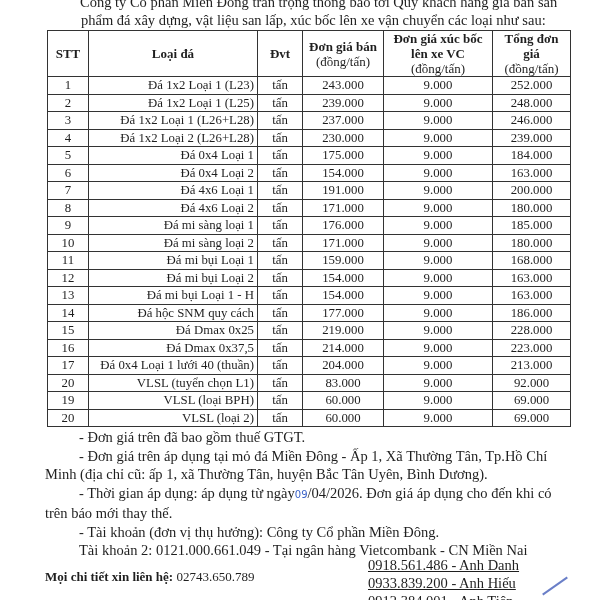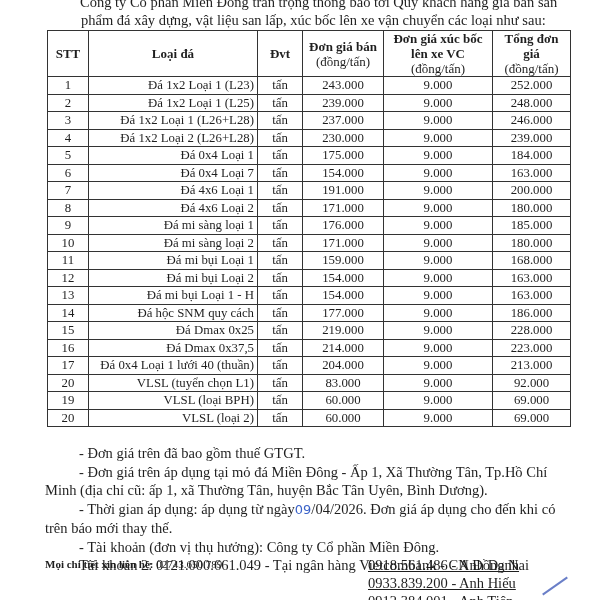--- a/index.html
+++ b/index.html
@@ -9,26 +9,26 @@
   .intro1 { top:-7px; left:80px; }
   .intro2 { top:11px; left:45px;margin-left:36px; }
   table.price { position:absolute; top:30px; left:47px; width:523px; border-collapse:collapse;
                 font-size:12.8px; table-layout:fixed; }
   table.price th, table.price td { border:1px solid #333; padding:0 3px; }
   table.price th { font-weight:bold; text-align:center; line-height:15px; height:44px; font-size:13px; }
   table.price th .sub { font-weight:normal; }
   table.price td { height:16.5px; line-height:16px; }
   td.c { text-align:center; }
   td.l { text-align:right; }
-  .notes { position:absolute; top:444px; left:45px; width:525px; font-size:14.5px; line-height:18.5px; }
+  .notes { position:absolute; top:428px; left:45px; width:525px; font-size:14.5px; line-height:18.5px; }
   .notes p { margin:0; }
   .ind { text-indent:34px; }
   .pad { padding-left:34px; }
-  .blue { color:#3a62c8; font-family:"DejaVu Sans",sans-serif; font-size:13px; }
-  .contact { position:absolute; top:555px; left:45px; font-size:11px; line-height:18px; }
+  .blue { color:#3a62c8; font-family:"DejaVu Sans",sans-serif; font-size:10px; }
+  .contact { position:absolute; top:568px; left:45px; font-size:13px; line-height:18px; }
   .contact b { font-weight:bold; }
   .phones { position:absolute; top:556px; left:368px; font-size:14.5px; line-height:18px; text-align:left; }
   .phones div { white-space:nowrap;text-decoration:underline; }
   .sig { position:absolute; left:540px; top:585px; width:30px; height:2px; background:#6a7fc8;
          transform:rotate(-35deg); }
 </style>
 </head>
 <body>
 
 <div class="line intro1">Công ty Cổ phần Miền Đông trân trọng thông báo tới Quý khách hàng giá bán sản</div>
@@ -98,21 +98,21 @@
       <tr>
         <td class="c">5</td>
         <td class="l">Đá 0x4 Loại 1</td>
         <td class="c">tấn</td>
         <td class="c">175.000</td>
         <td class="c">9.000</td>
         <td class="c">184.000</td>
       </tr>
       <tr>
         <td class="c">6</td>
-        <td class="l">Đá 0x4 Loại 7</td>
+        <td class="l">Đá 0x4 Loại 2</td>
         <td class="c">tấn</td>
         <td class="c">154.000</td>
         <td class="c">9.000</td>
         <td class="c">163.000</td>
       </tr>
       <tr>
         <td class="c">7</td>
         <td class="l">Đá 4x6 Loại 1</td>
         <td class="c">tấn</td>
         <td class="c">191.000</td>
@@ -226,21 +226,21 @@
     </tbody>
 </table>
 
 <div class="notes">
   <p class="ind">- Đơn giá trên đã bao gồm thuế GTGT.</p>
   <p class="ind">- Đơn giá trên áp dụng tại mỏ đá Miền Đông - Ấp 1, Xã Thường Tân, Tp.Hồ Chí</p>
   <p>Minh (địa chỉ cũ: ấp 1, xã Thường Tân, huyện Bắc Tân Uyên, Bình Dương).</p>
   <p class="ind"><span>- Thời gian áp dụng: áp dụng từ ngày</span><span class="blue">09</span><span>/04/2026. Đơn giá áp dụng cho đến khi có</span></p>
   <p>trên báo mới thay thế.</p>
   <p class="ind">- Tài khoản (đơn vị thụ hưởng): Công ty Cổ phần Miền Đông.</p>
-  <p class="pad">Tài khoản 2: 0121.000.661.049 - Tại ngân hàng Vietcombank - CN Đồng Nai</p>
+  <p class="pad">Tài khoản 2: 0121.000.661.049 - Tại ngân hàng Vietcombank - CN Miền Nai</p>
 </div>
 
 <div class="contact">
   <b>Mọi chi tiết xin liên hệ:</b>
   <span>02743.650.789</span>
 </div>
 <div class="phones">
   <div>0918.561.486 - Anh Danh</div>
   <div>0933.839.200 - Anh Hiếu</div>
   <div>0912.384.001 - Anh Tiệp</div>

